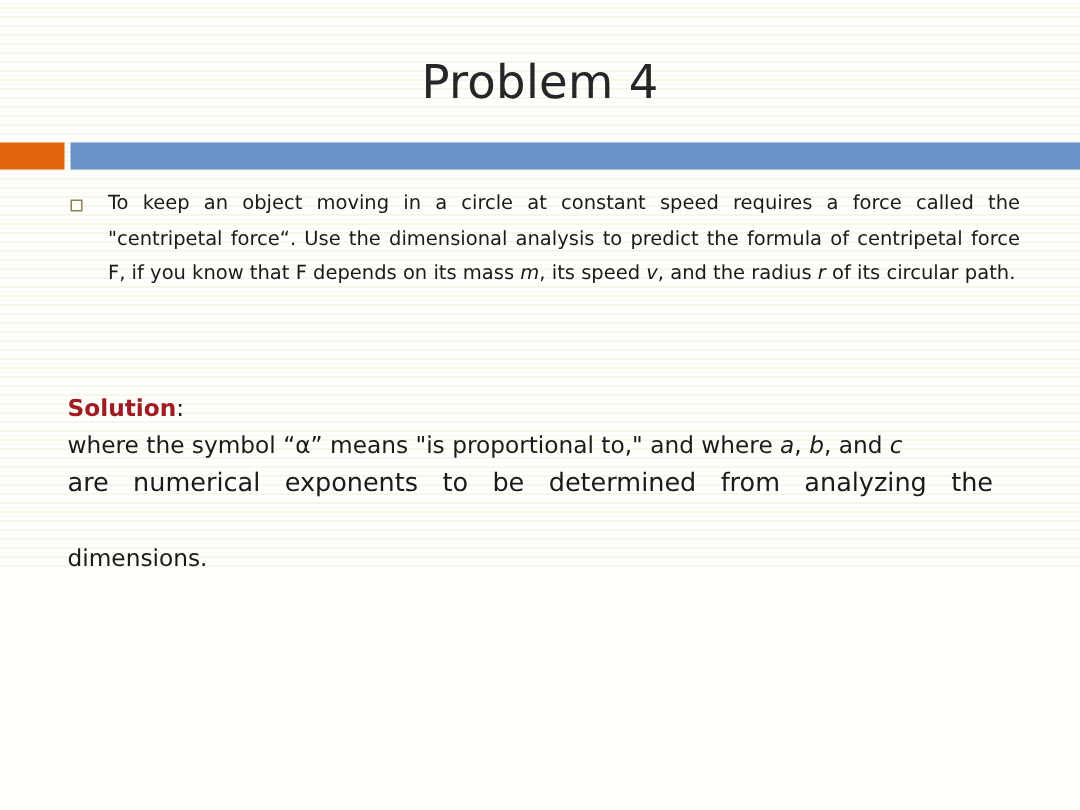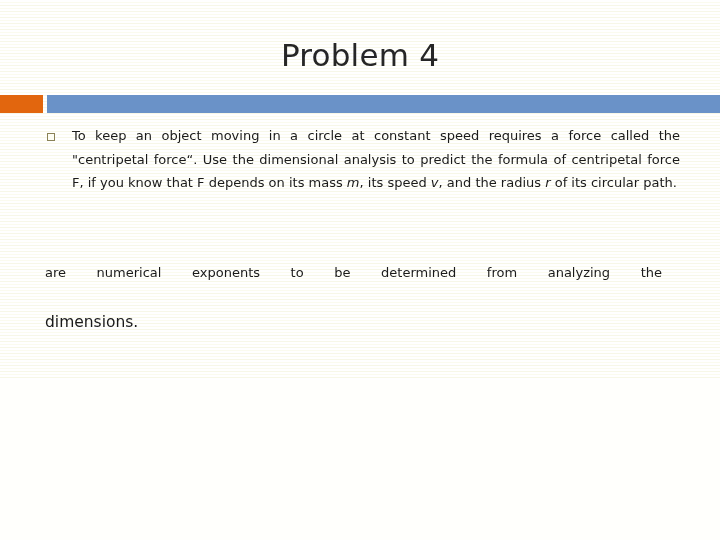--- a/index.html
+++ b/index.html
@@ -112,21 +112,21 @@
     white-space: nowrap;
   }
   .sol-heading {
     font-weight: bold;
     color: #9E1C22;
   }
   .sol-colon {
     color: #1a1a1a;
   }
   .sol-just {
-    font-size: 13px;
+    font-size: 17px;
     line-height: 25px;
     color: #1a1a1a;
     text-align: justify;
     text-justify: inter-word;
   }
   .forcejust {
     text-align: justify;
   }
   .forcejust::after {
     content: "";
@@ -158,22 +158,24 @@
       <span class="bullet-mark"></span>
       <p class="para"><span>To keep an object moving in a circle at constant speed requires a force</span>
         <span>called the "centripetal force“. Use the dimensional analysis to predict the</span>
         <span>formula of centripetal force F, if you know that F depends on its mass </span><span class="it">m</span><span>,</span>
         <span>its speed </span><span class="it">v</span><span>, and the radius </span><span class="it">r</span><span> of its circular path.</span></p>
     </div>
   </div>
 
   <div class="solution-block">
 
+    <div class="sol-line"><span class="sol-heading">Solution</span><span class="sol-colon">:</span></div>
 
 
+    <div class="sol-line"><span>where the symbol “</span><span class="alpha">α</span><span>” means "is proportional to," and where </span><span class="it">a</span><span>, </span><span class="it">b</span><span>, and </span><span class="it">c</span></div>
 
     <div class="sol-just forcejust">are numerical exponents to be determined from analyzing the</div>
 
     <div class="sol-line">dimensions.</div>
 
 
   </div>
 
 </div>
 

